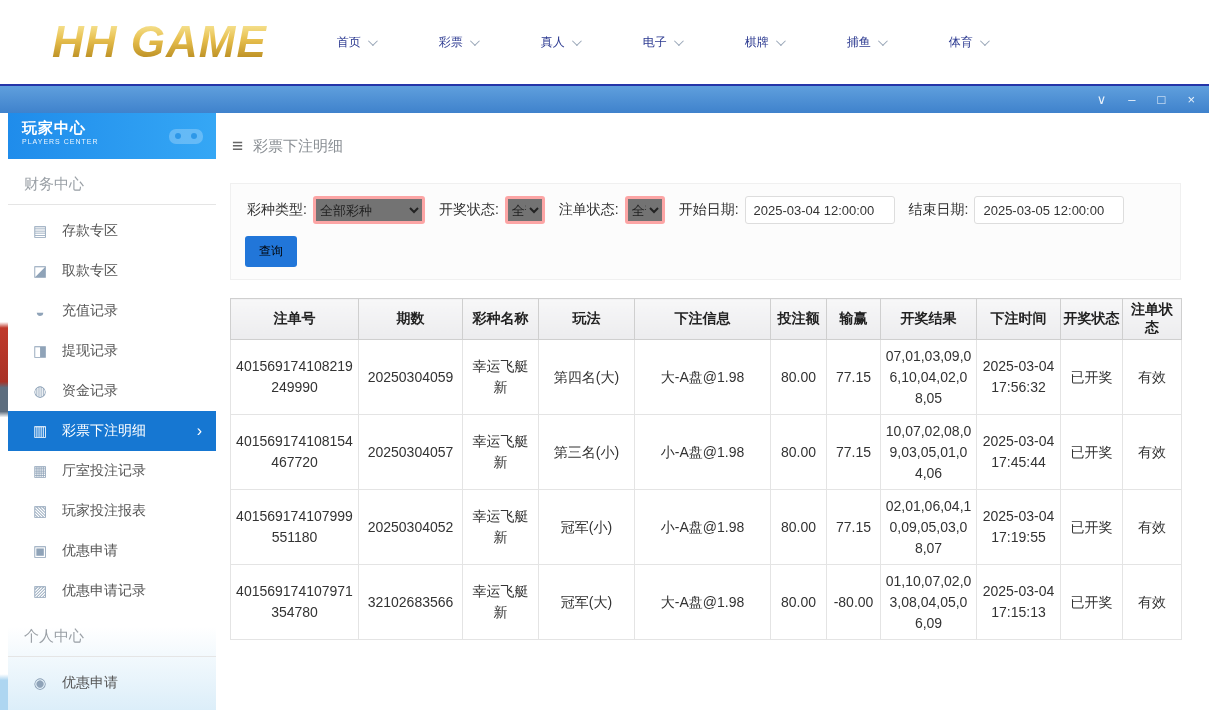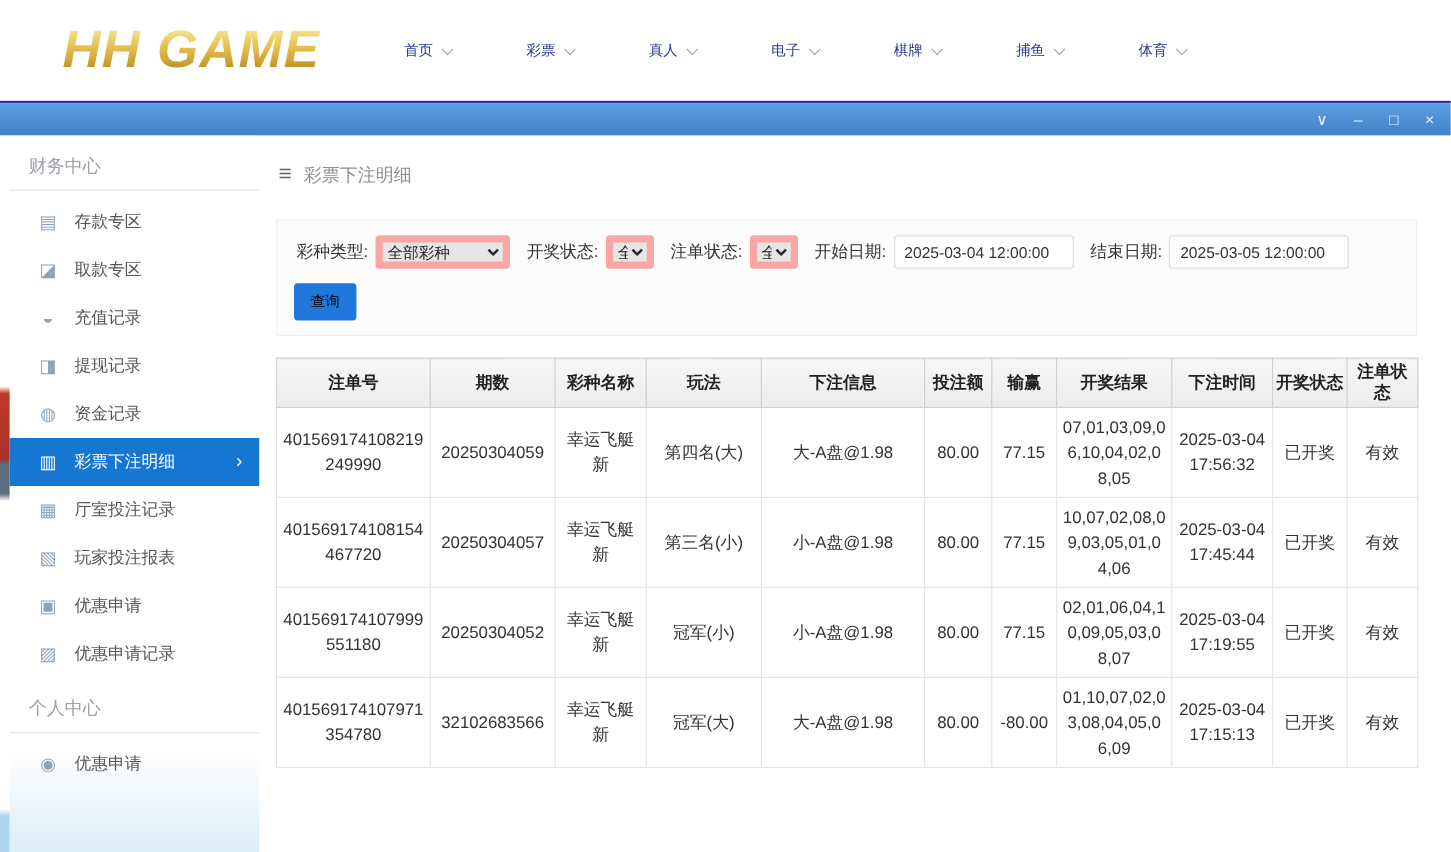--- a/index.html
+++ b/index.html
@@ -42,21 +42,21 @@
 
   
   .main { flex: 1; margin-left: 14px; padding-top: 16px; overflow: hidden; }
   .breadcrumb { display: flex; align-items: center; gap: 10px; color: #8a8f94; font-size: 15px; padding: 6px 0 16px 2px; }
   .breadcrumb .burger { font-size: 19px; color: #666; cursor: pointer; }
 
   .filter-panel { width: 951px; background: #fcfcfc; border: 1px solid #f0f0f0; padding: 12px 14px 12px 14px; margin-top: 10px; }
   .filter-row { display: flex; align-items: center; gap: 6px; font-size: 14px; color: #333; flex-wrap: nowrap; }
   .filter-row label { margin-left: 8px; white-space: nowrap; }
   .filter-row label:first-child { margin-left: 2px; }
-  select { height: 28px; border: 6px solid #fca5a5; border-radius: 3px; background: #e5e5e5; font-size: 13px; font-family: "Liberation Sans", sans-serif; color: #222; }
+  select { height: 28px; border: 3px solid #fca5a5; border-radius: 3px; background: #737373; font-size: 13px; font-family: "Liberation Sans", sans-serif; color: #222; }
   .sel-lottery { width: 112px; }
   .sel-small { width: 40px; }
   input.date-input { height: 28px; width: 150px; border: 1px solid #ddd; border-radius: 3px; padding: 0 8px; font-size: 13px; color: #333; font-family: "Liberation Sans", sans-serif; }
   .search-btn { margin-top: 12px; background: #2176d9; color: #000000; border: none; border-radius: 3px; padding: 7px 14px; font-size: 12px; cursor: pointer; font-family: "Liberation Sans", sans-serif; }
 
   table.bet-table { width: 951px; border-collapse: collapse; table-layout: fixed; margin-top: 18px; }
   .bet-table th { background: linear-gradient(180deg,#f7f7f8,#ececee); border: 1px solid #cfcfcf; font-size: 14px; font-weight: bold; color: #222; height: 39px; padding: 2px; }
   .bet-table td { border: 1px solid #e4e4e4; text-align: center; font-size: 14px; color: #333; height: 75px; padding: 4px 3px; word-break: break-all; line-height: 1.5; background: #fff; }
 </style>
 </head>
@@ -104,20 +104,29 @@
     <span>–</span>
     <span>□</span>
     <span>×</span>
   </div>
 </div>
 
 <div class="window">
   <div class="edge-strip"></div>
 
   <div class="sidebar">
+    <div class="sidebar-head">
+      <div class="t1">玩家中心</div>
+      <div class="t2">PLAYERS CENTER</div>
+      <svg width="40" height="26" viewBox="0 0 40 26">
+        <rect x="3" y="6" width="34" height="15" rx="7" fill="rgba(255,255,255,.45)"></rect>
+        <circle cx="12" cy="13" r="3" fill="#2b8fe0"></circle>
+        <circle cx="28" cy="13" r="3" fill="#2b8fe0"></circle>
+      </svg>
+    </div>
 
     <div class="section-title">财务中心</div>
 
     <div class="menu-item">
       <span class="mi-icon">▤</span>
       <span>存款专区</span>
     </div>
     <div class="menu-item">
       <span class="mi-icon">◪</span>
       <span>取款专区</span>

